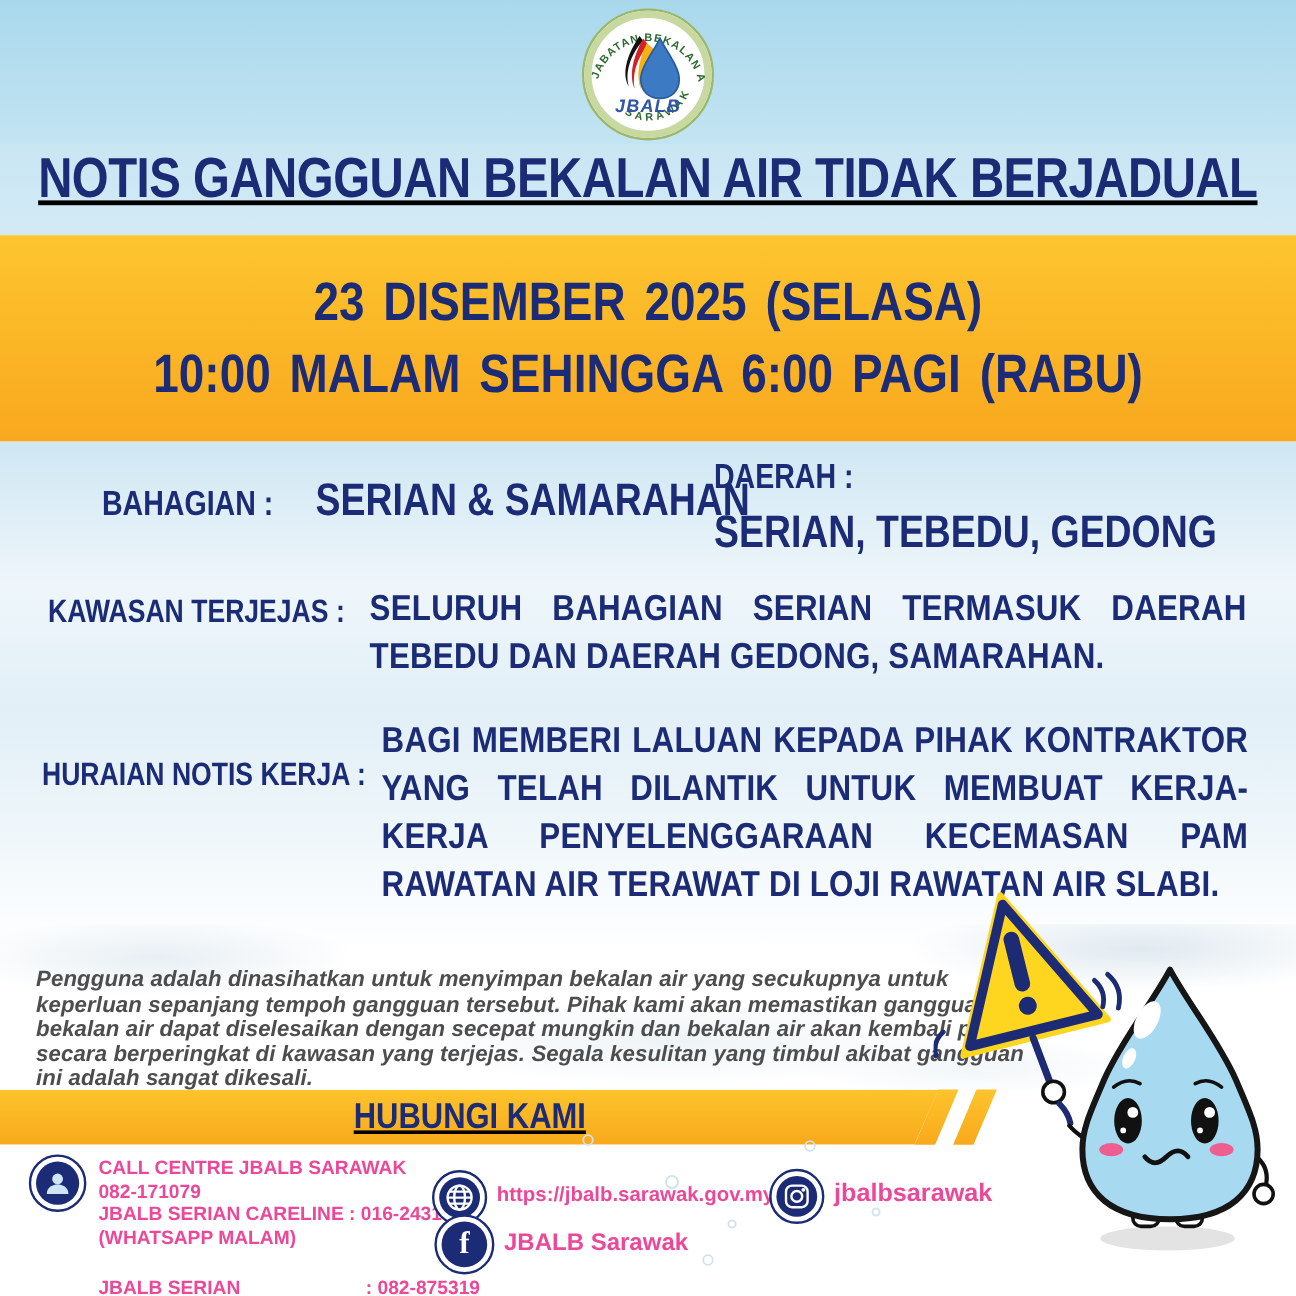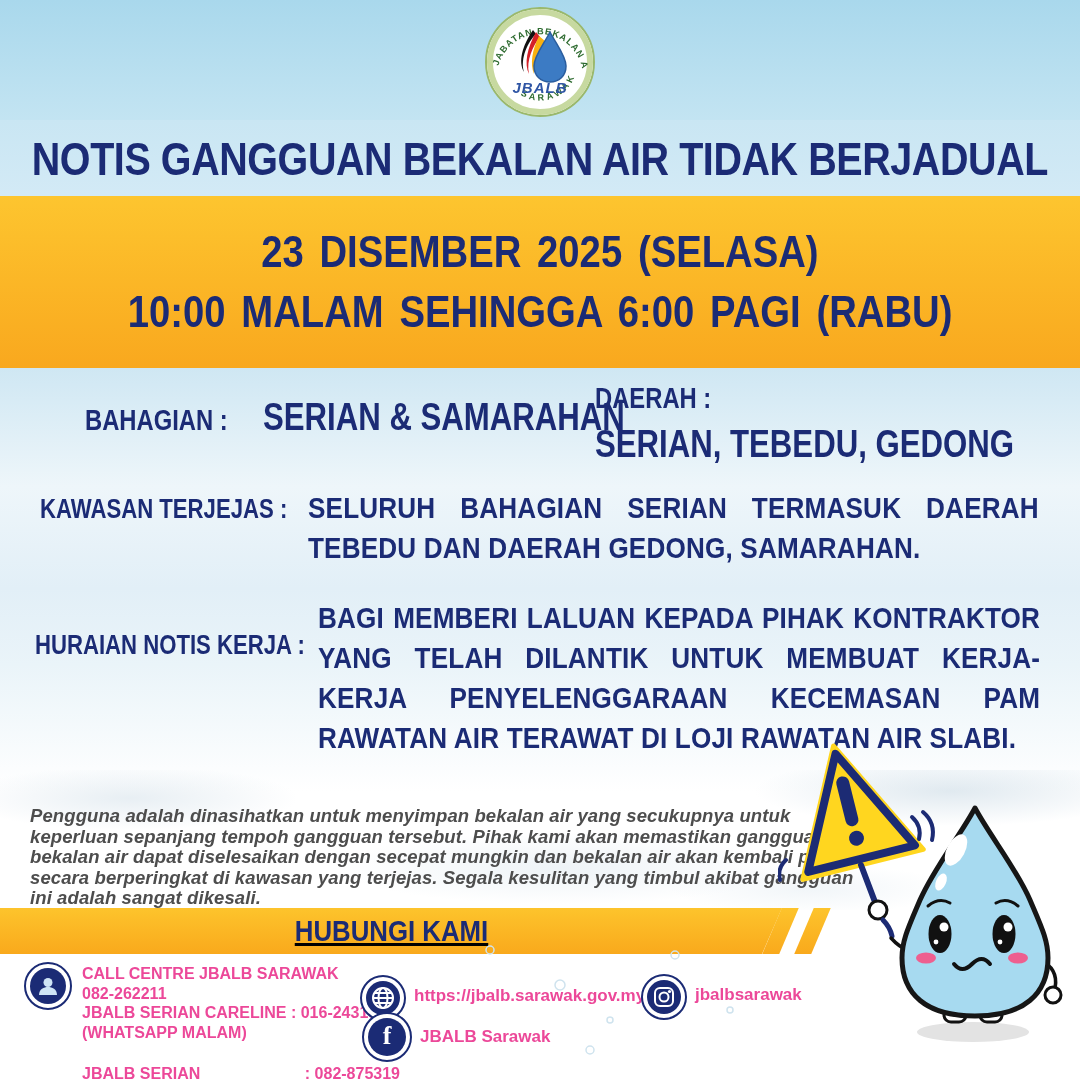--- a/index.html
+++ b/index.html
@@ -4,21 +4,21 @@
 <style>
   html,body{margin:0;padding:0;}
   body{font-family:"Liberation Sans",sans-serif;}
   #poster{position:relative;width:1080px;height:1080px;overflow:hidden;background:#ffffff;}
 
   
   .header{position:absolute;left:0;top:0;width:1080px;height:120px;
     background:linear-gradient(180deg,#a9d8ec 0%,#c3e4f2 100%);}
   .titlebar{position:absolute;left:0;top:120px;width:1080px;height:76px;
     background:linear-gradient(180deg,#c9e6f3 0%,#d3eaf6 100%);
-    display:flex;align-items:center;justify-content:center;}
+    display:flex;align-items:flex-start;justify-content:center;text-decoration:underline;}
   .title{color:#1b2b75;font-weight:bold;font-size:47px;white-space:nowrap;
     display:inline-block;transform:scaleX(.84);transform-origin:center;letter-spacing:-.5px;}
   .dateband{position:absolute;left:0;top:196px;width:1080px;height:172px;
     background:linear-gradient(180deg,#fdc52f 0%,#f9a81e 100%);
     display:flex;flex-direction:column;align-items:center;justify-content:center;gap:8px;}
   .dateline{color:#1b2b75;font-weight:bold;font-size:45px;white-space:nowrap;
     display:inline-block;transform:scaleX(.85);transform-origin:center;word-spacing:6px;}
 
   
   .info{position:absolute;left:0;top:368px;width:1080px;height:424px;
@@ -131,21 +131,21 @@
   <div class="ring" style="left:24px;top:962px;width:44px;height:44px;position:absolute;">
     <div class="inner" style="width:36px;height:36px;">
       <svg width="26" height="26" viewBox="0 0 26 26">
         <circle cx="13" cy="9.5" r="4.5" fill="#cfe4f5"></circle>
         <path d="M4,22 C4,16 9,14 13,14 C17,14 22,16 22,22 Z" fill="#cfe4f5"></path>
       </svg>
     </div>
   </div>
   <div class="ctext" style="left:82px;top:964px;">
     <div>CALL CENTRE JBALB SARAWAK</div>
-    <div>082-262211</div>
+    <div>082-171079</div>
     <div>JBALB SERIAN CARELINE : 016-2431566</div>
     <div>(WHATSAPP MALAM)</div>
     <div class="phone-row">
       <span>JBALB SERIAN</span>
       <span class="v">: 082-875319</span>
     </div>
   </div>
 
   <div class="ring" style="left:360px;top:975px;width:42px;height:42px;position:absolute;">
     <div class="inner" style="width:34px;height:34px;">
@@ -158,32 +158,32 @@
       </svg>
     </div>
   </div>
   <div class="ctext" style="left:414px;top:986px;font-size:17px;">https://jbalb.sarawak.gov.my/</div>
 
   <div class="ring" style="left:362px;top:1012px;width:46px;height:46px;position:absolute;">
     <div class="inner" style="width:38px;height:38px;">
       <span class="fb-f">f</span>
     </div>
   </div>
-  <div class="ctext" style="left:420px;top:1027px;font-size:17px;">JBALB Sarawak</div>
+  <div class="ctext" style="left:420px;top:1027px;font-size:20px;">JBALB Sarawak</div>
 
   <div class="ring" style="left:641px;top:974px;width:42px;height:42px;position:absolute;">
     <div class="inner" style="width:34px;height:34px;">
       <svg width="24" height="24" viewBox="0 0 24 24">
         <rect x="3" y="3" width="18" height="18" rx="5" fill="none" stroke="#ffffff" stroke-width="2"></rect>
         <circle cx="12" cy="12" r="4.5" fill="none" stroke="#ffffff" stroke-width="2"></circle>
         <circle cx="17.5" cy="6.5" r="1.6" fill="#ffffff"></circle>
       </svg>
     </div>
   </div>
-  <div class="ctext" style="left:695px;top:985px;font-size:17px;">jbalbsarawak</div>
+  <div class="ctext" style="left:695px;top:985px;font-size:21px;">jbalbsarawak</div>
 
   <svg class="bubbles" viewBox="0 0 420 150">
     <circle cx="60" cy="30" r="4" fill="none" stroke="#cfe3ee" stroke-width="1.5"></circle>
     <circle cx="130" cy="65" r="5" fill="none" stroke="#cfe3ee" stroke-width="1.5"></circle>
     <circle cx="180" cy="100" r="3" fill="none" stroke="#cfe3ee" stroke-width="1.5"></circle>
     <circle cx="245" cy="35" r="4" fill="none" stroke="#cfe3ee" stroke-width="1.5"></circle>
     <circle cx="160" cy="130" r="4" fill="none" stroke="#cfe3ee" stroke-width="1.5"></circle>
     <circle cx="300" cy="90" r="3" fill="none" stroke="#cfe3ee" stroke-width="1.5"></circle>
   </svg>
 

